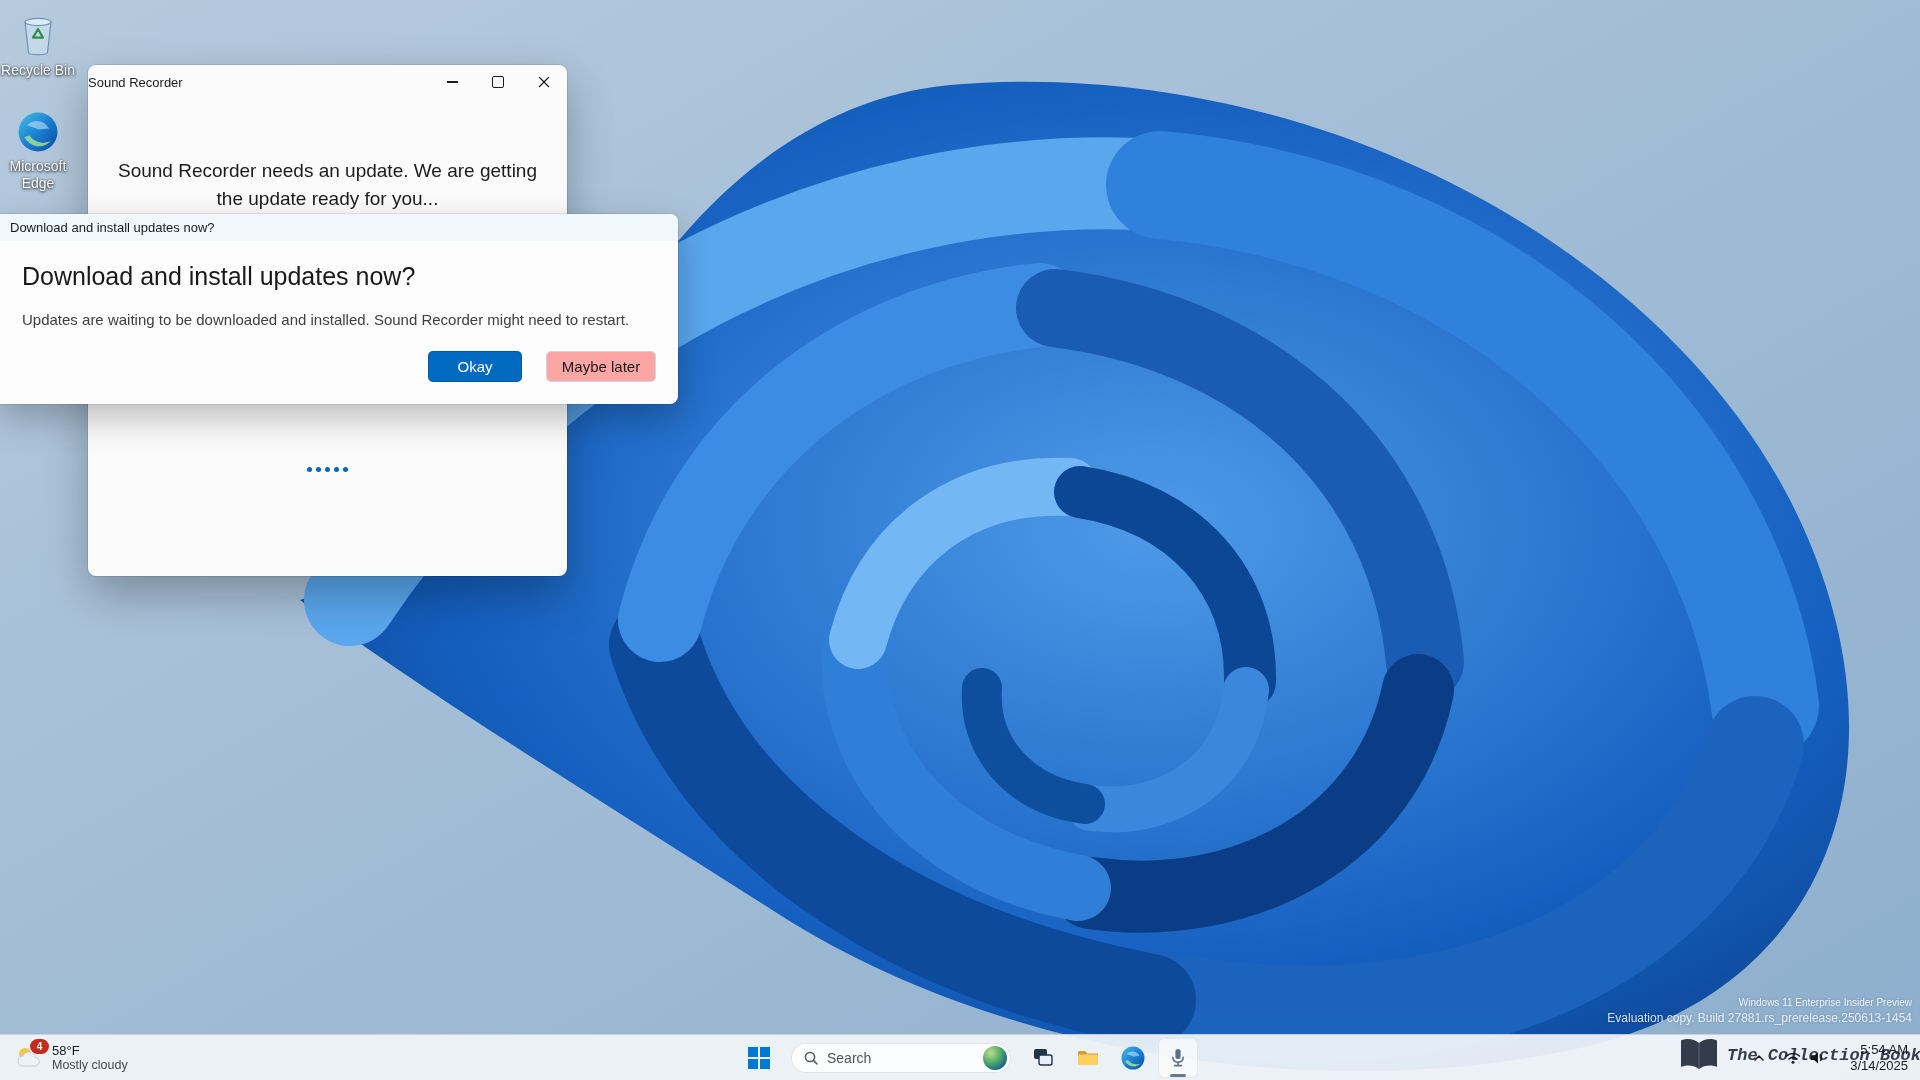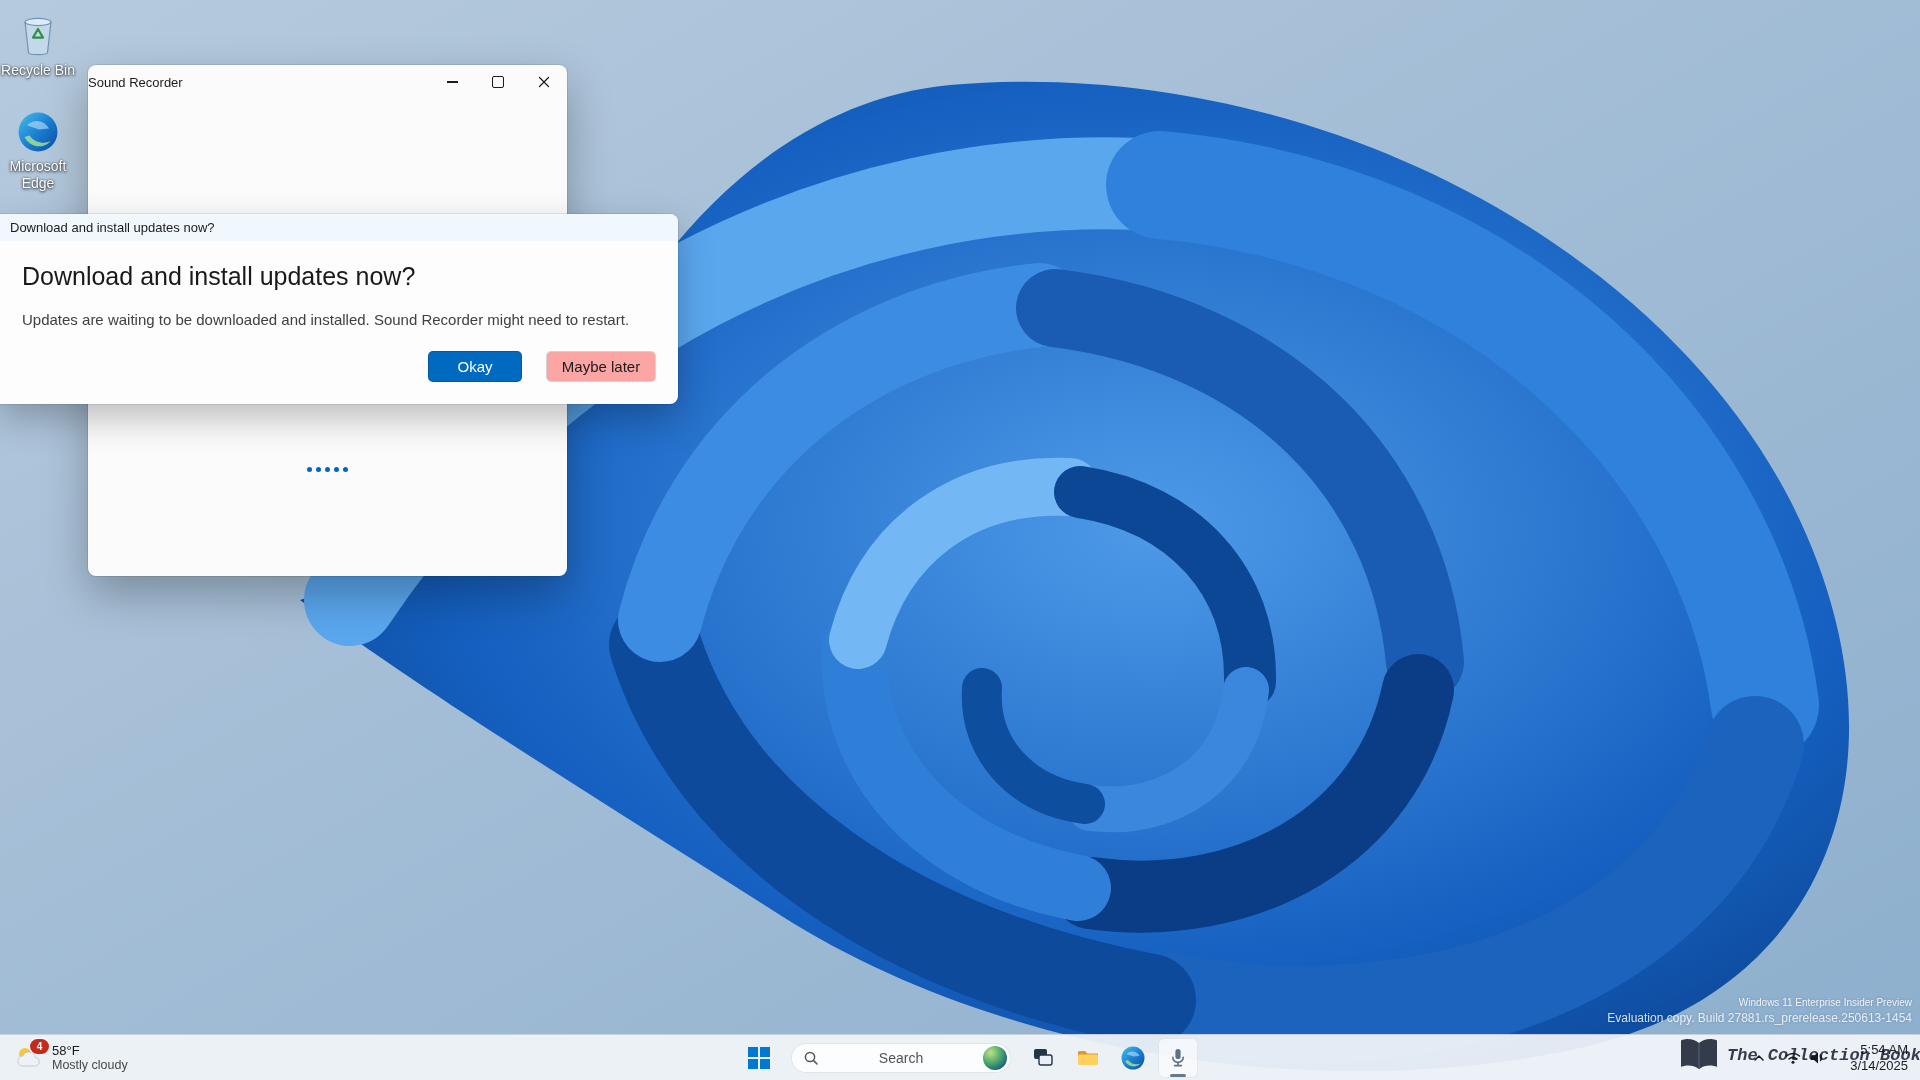--- a/index.html
+++ b/index.html
@@ -66,21 +66,21 @@
   .weather-cond{font-size:12.5px;color:#474747;}
 
   #center-group{position:absolute;left:739px;top:0;height:46px;display:flex;align-items:center;}
   .tb-btn{width:40px;height:40px;border-radius:6px;display:flex;align-items:center;justify-content:center;
     position:relative;flex:0 0 auto;}
   .tb-btn.active{background:rgba(255,255,255,.6);box-shadow:inset 0 0 0 1px rgba(0,0,0,.07);}
   .active-underline{position:absolute;bottom:1px;left:50%;transform:translateX(-50%);
     width:16px;height:3px;border-radius:2px;background:#67798d;}
   #search-box{width:204px;height:30px;margin-left:12px;border-radius:15px;
     background:rgba(255,255,255,.82);box-shadow:inset 0 0 0 1px rgba(0,0,0,.10);
-    display:flex;align-items:center;padding:0 4px 0 12px;gap:8px;text-align:center;}
+    display:flex;align-items:center;padding:0 4px 0 12px;gap:8px;}
   #search-box .search-text{font-size:14px;color:#50555b;flex:1;}
   .search-thumb{width:24px;height:24px;border-radius:50%;flex:0 0 auto;
     background:radial-gradient(circle at 32% 28%,#bfe08a,#4aa66a 45%,#1c5f8a 78%,#123a5e);}
   #app-icons{display:flex;align-items:center;gap:5px;margin-left:12px;}
 
   #tray{position:absolute;right:6px;top:0;height:46px;display:flex;align-items:center;gap:6px;}
   .tray-btn{padding:5px 6px;border-radius:4px;display:flex;align-items:center;justify-content:center;}
   #clock{margin-left:6px;padding:2px 6px;border-radius:4px;text-align:right;line-height:1.25;
     font-size:13px;color:#1b1b1b;}
 </style>
@@ -155,20 +155,21 @@
         <div class="win-btn">
             <span class="glyph-max"></span>
           </div>
         <div class="win-btn">
           <svg width="12" height="12" viewBox="0 0 12 12">
             <path d="M1.5 1.5 L10.5 10.5 M10.5 1.5 L1.5 10.5" stroke="#1b1b1b" stroke-width="1.2" stroke-linecap="round"></path>
           </svg>
         </div>
       </div>
     </div>
+    <div class="win-message">Sound Recorder needs an update. We are getting the update ready for you...</div>
     <div class="dots">
       <span></span>
         <span></span>
         <span></span>
         <span></span>
         <span></span>
     </div>
   </div>
 
   <div id="dialog">

